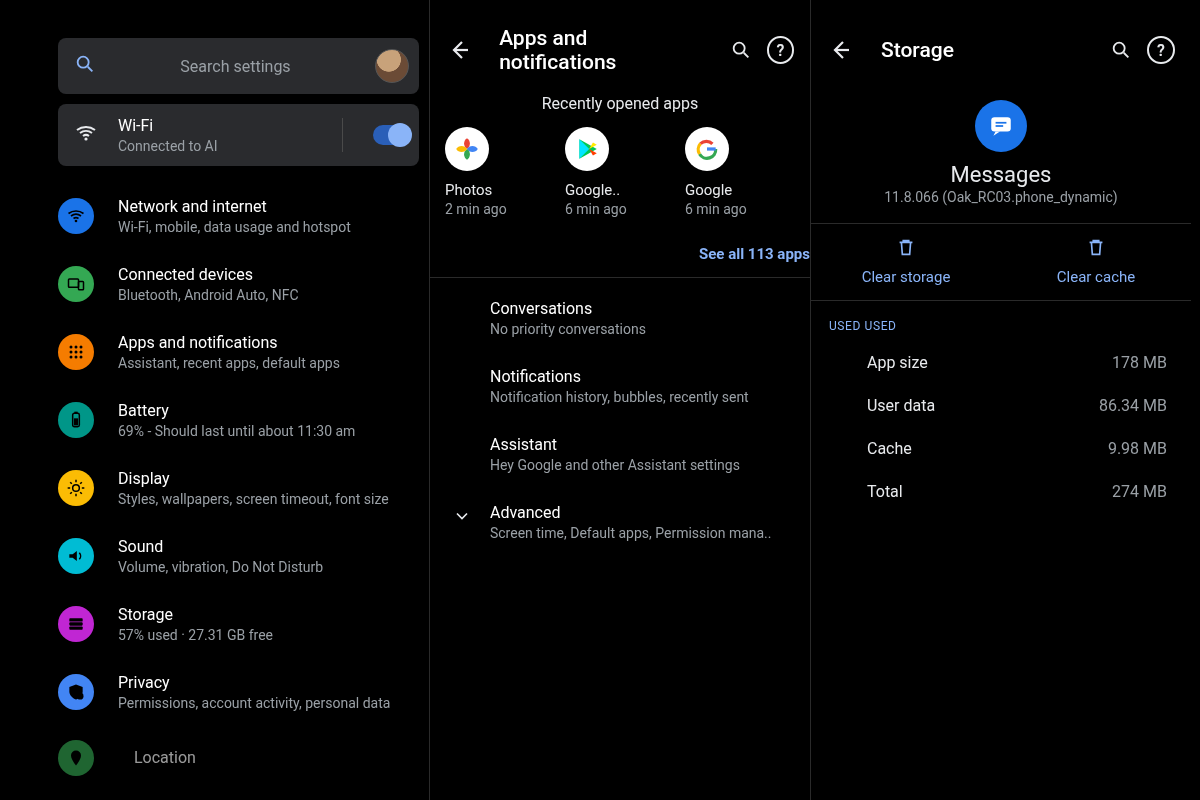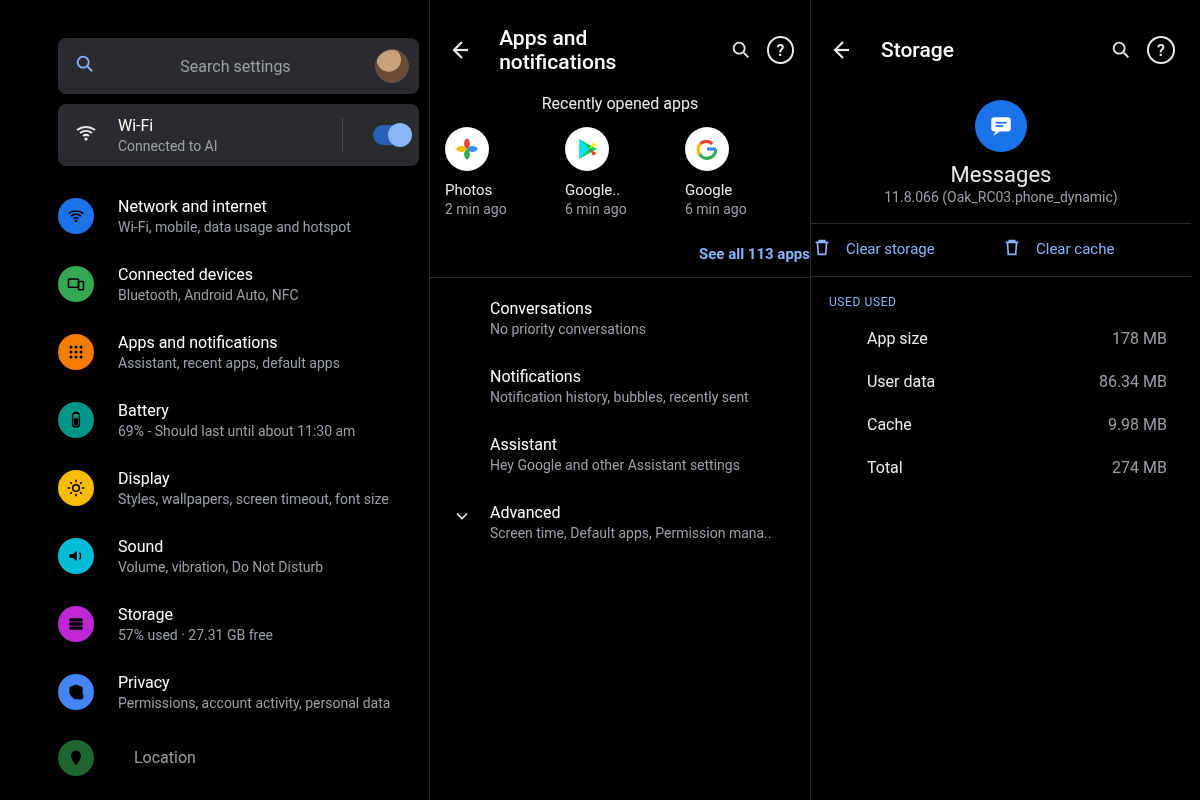--- a/index.html
+++ b/index.html
@@ -52,21 +52,21 @@
   .chev { position: absolute; left: 22px; top: 18px; color: #e8eaed; }
 
   
   .app-header { display: flex; flex-direction: column; align-items: center; margin-top: 20px; }
   .app-header .bigicon { width: 52px; height: 52px; border-radius: 50%; background: #1a73e8; display: flex; align-items: center; justify-content: center; }
   .app-header .bigicon svg { width: 26px; height: 26px; }
   .app-header .name { font-size: 22px; margin-top: 10px; }
   .app-header .ver { font-size: 14px; color: #9aa0a6; margin-top: 2px; }
 
   .clear-row { display: flex; border-top: 1px solid #2a2a2a; border-bottom: 1px solid #2a2a2a; margin-top: 18px; }
-  .clear-btn { flex: 1; display: flex; flex-direction: row; align-items: center; padding: 12px 0 14px 0; gap: 13px; text-align: right; }
+  .clear-btn { flex: 1; display: flex; flex-direction: column; align-items: center; padding: 12px 0 14px 0; gap: 6px; text-align: right; }
   .clear-btn svg { width: 22px; height: 22px; }
   .clear-label { font-size: 15px; }
 
   .subheader { font-size: 12px; letter-spacing: 0.6px; color: #8ab4f8; margin: 18px 0 8px 18px; }
   .kv-row { display: flex; justify-content: space-between; padding: 12px 24px 12px 56px; font-size: 16px; }
   .kv-row .val { color: #9aa0a6; }
 </style>
 </head>
 <body>
 

